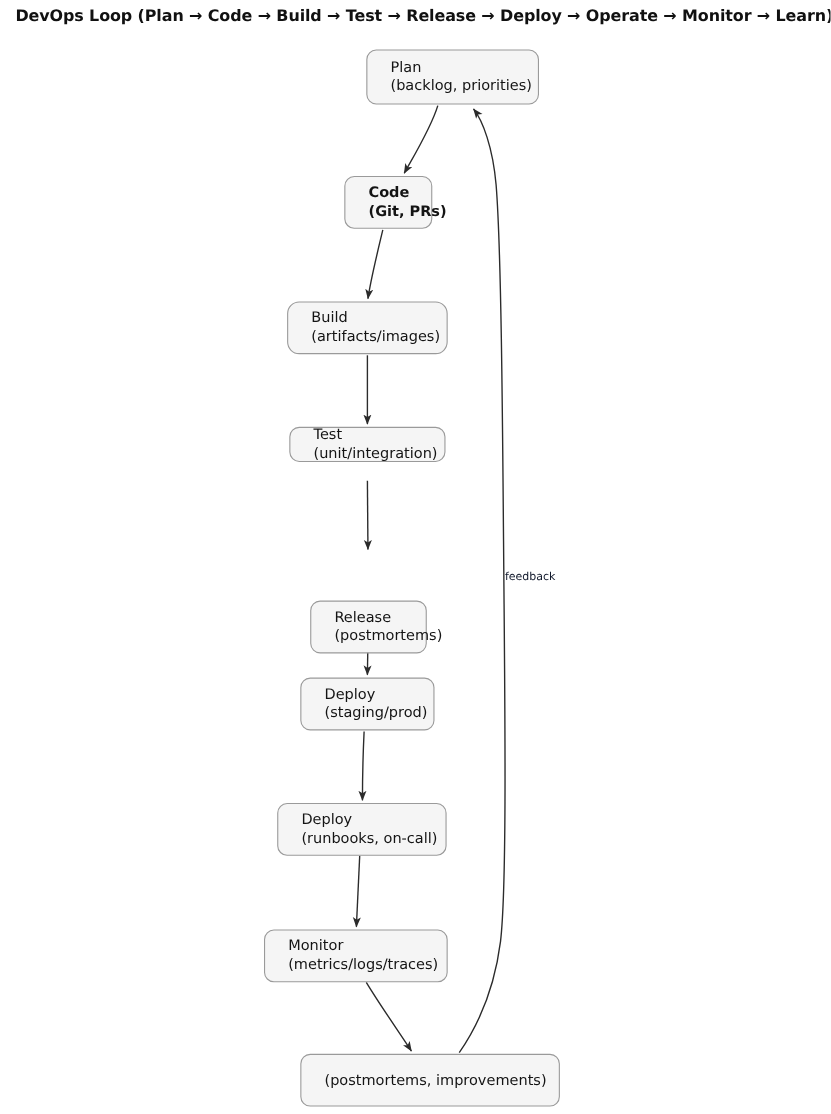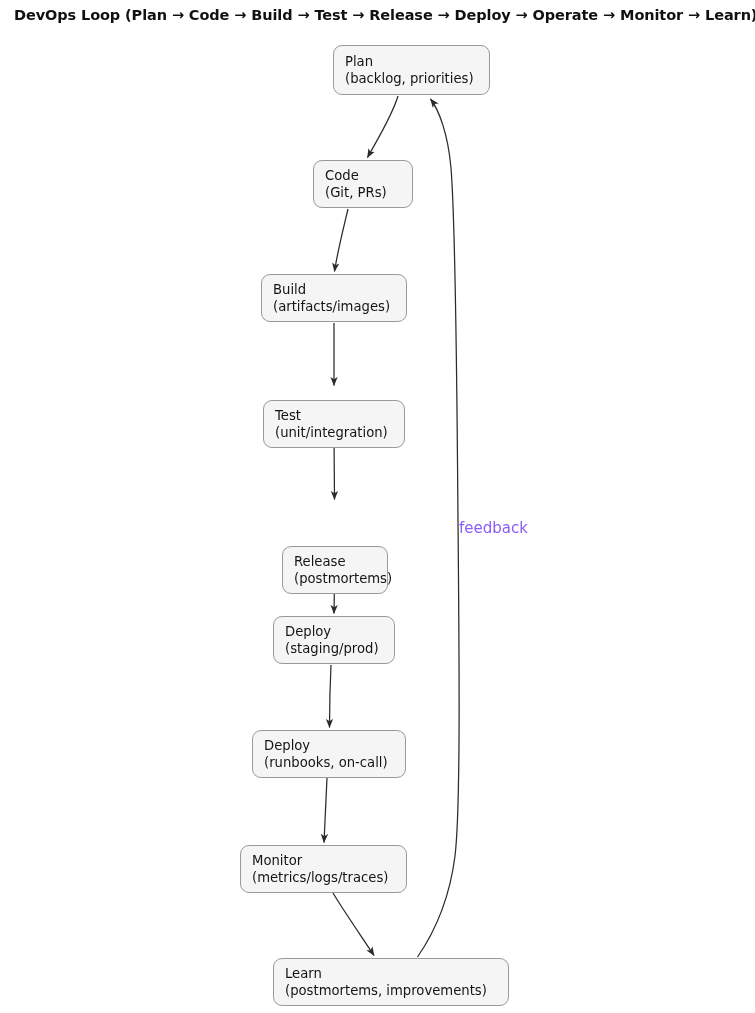--- a/index.html
+++ b/index.html
@@ -34,32 +34,32 @@
   }
   .node-box {
     position: absolute;
     box-sizing: border-box;
     background: #f5f5f5;
     border: 1px solid #9a9a9a;
     border-radius: 9px;
     display: flex;
     flex-direction: column;
     justify-content: center;
-    padding-left: 11px;
+    padding-left: 21px;
     color: #141414;
     font-size: 13.2px;
     line-height: 17px;
   }
   .node-line {
     white-space: nowrap;
   }
   .edge-label {
     position: absolute;
-    font-size: 15px;
-    color: #8b5cf6;
+    font-size: 10px;
+    color: #0f172a;
     white-space: nowrap;
   }
 </style>
 </head>
 <body>
 
 <div id="diagram-title">DevOps Loop (Plan → Code → Build → Test → Release → Deploy → Operate → Monitor → Learn)</div>
 
 <svg id="graph-canvas" viewBox="0 0 755 1013" xmlns="http://www.w3.org/2000/svg">
   <defs>
@@ -90,31 +90,31 @@
              C457,400 456,230 451,168
              C448,134 439,110 430.5,99" marker-end="url(#arrowhead)"></path>
   </g>
 </svg>
 
 <div class="node-box" style="left:333px; top:45px; width:157px; height:50px;">
   <span class="node-line">Plan</span>
   <span class="node-line">(backlog, priorities)</span>
 </div>
 
-<div class="node-box" style="left:313px; top:160px; width:100px; height:48px;">
+<div class="node-box" style="left:313px; top:160px; width:80px; height:48px;font-weight:bold;">
   <span class="node-line">Code</span>
   <span class="node-line">(Git, PRs)</span>
 </div>
 
-<div class="node-box" style="left:261px; top:274px; width:146px; height:48px;">
+<div class="node-box" style="left:261px; top:274px; width:146px; height:48px;border-radius:11px;">
   <span class="node-line">Build</span>
   <span class="node-line">(artifacts/images)</span>
 </div>
 
-<div class="node-box" style="left:263px; top:400px; width:142px; height:48px;">
+<div class="node-box" style="left:263px; top:388px; width:142px; height:32px;">
   <span class="node-line">Test</span>
   <span class="node-line">(unit/integration)</span>
 </div>
 
 <div class="node-box" style="left:282px; top:502px; width:106px; height:48px;margin-top:44px;">
   <span class="node-line">Release</span>
   <span class="node-line">(postmortems)</span>
 </div>
 
 <div class="node-box" style="left:273px; top:616px; width:122px; height:48px;">
@@ -126,17 +126,16 @@
   <span class="node-line">Deploy</span>
   <span class="node-line">(runbooks, on-call)</span>
 </div>
 
 <div class="node-box" style="left:240px; top:845px; width:167px; height:48px;">
   <span class="node-line">Monitor</span>
   <span class="node-line">(metrics/logs/traces)</span>
 </div>
 
 <div class="node-box" style="left:273px; top:958px; width:236px; height:48px;">
-  <span class="node-line">Learn</span>
   <span class="node-line">(postmortems, improvements)</span>
 </div>
 
 <div class="edge-label" style="left:459px; top:519px;">feedback</div>
 
 </body></html>

